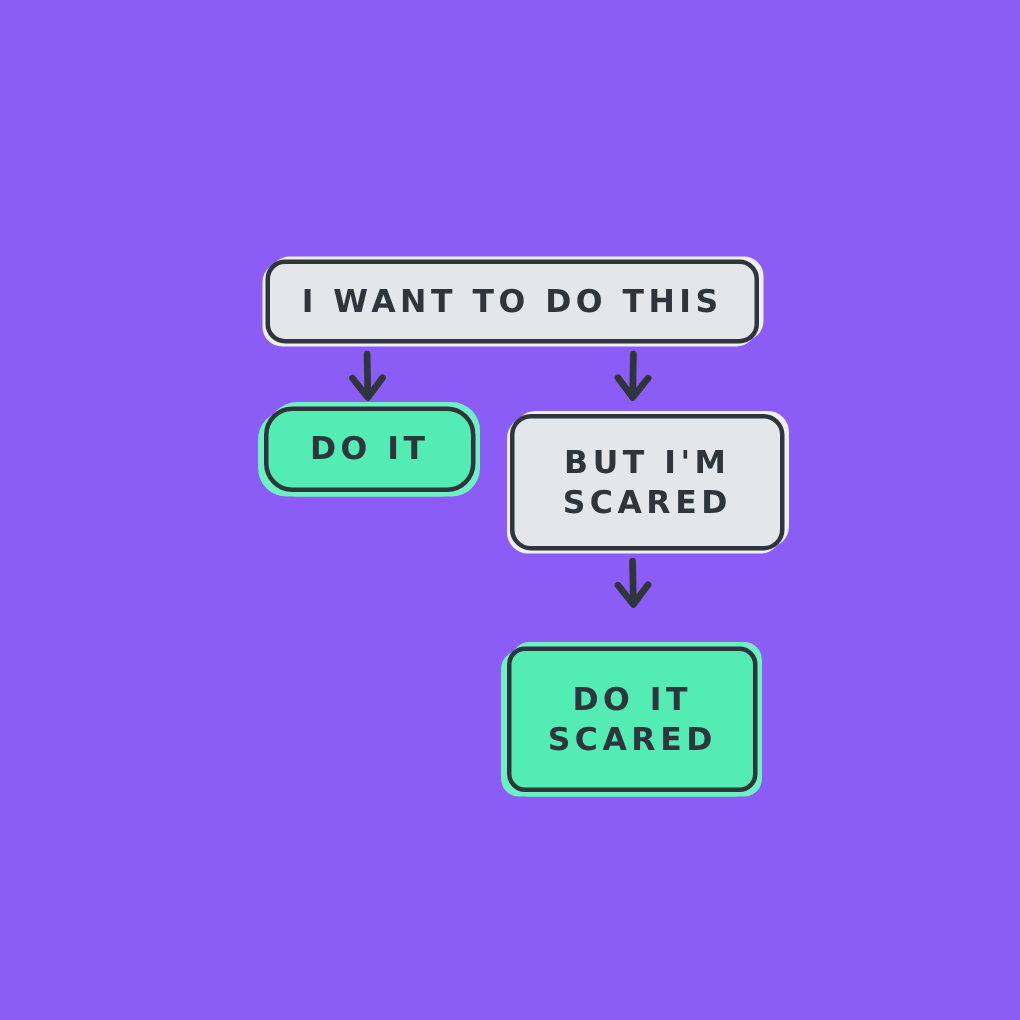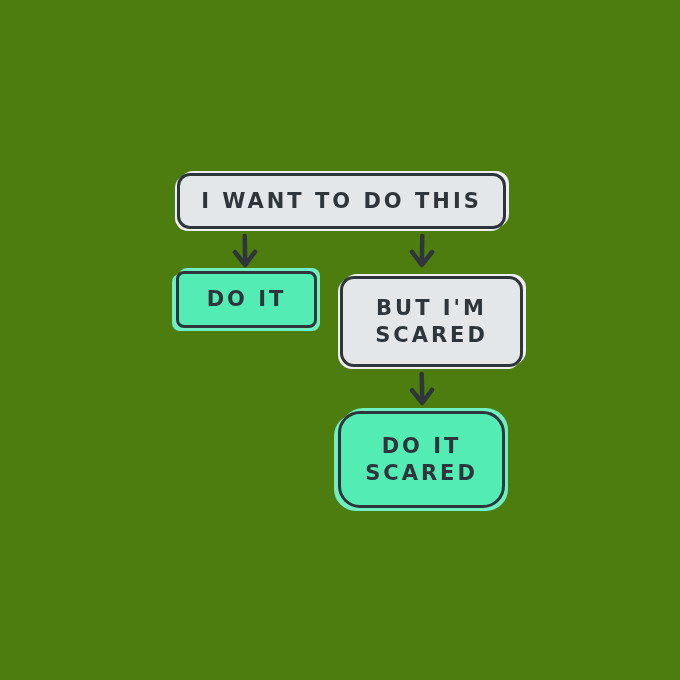--- a/index.html
+++ b/index.html
@@ -12,21 +12,21 @@
   *{margin:0;padding:0;box-sizing:border-box;}
   html,body{width:680px;height:680px;}
   body{
     background:#ffffff;
     font-family:"DejaVu Sans","Liberation Sans",sans-serif;
     overflow:hidden;
   }
   .canvas{
     position:relative;
     width:680px;height:680px;
-    background:#4d7c0f;
+    background:#8b5cf6;
   }
   .node{
     position:absolute;
     display:flex;
     align-items:center;
     justify-content:center;
     text-align:center;
     border:3.5px solid var(--ink);
     color:var(--ink);
     font-weight:bold;
@@ -43,31 +43,31 @@
     background:var(--green);
     box-shadow:-4px 3px 0 0 var(--green-halo), 3px -3px 0 0 var(--green-halo), 3px 3px 0 0 var(--green-halo);
   }
   .node-want{
     left:177px;top:173px;width:329px;height:56px;
     border-radius:13px;
     font-size:21px;
   }
   .node-do-it{
     left:176px;top:271px;width:141px;height:57px;
-    border-radius:8px;
+    border-radius:19px;
     font-size:21px;
   }
   .node-but-scared{
     left:340px;top:276px;width:183px;height:91px;
     border-radius:14px;
     font-size:21px;
   }
   .node-do-it-scared{
-    left:338px;top:411px;width:167px;height:97px;
-    border-radius:22px;
+    left:338px;top:431px;width:167px;height:97px;
+    border-radius:12px;
     font-size:21px;
   }
   .arrow{
     position:absolute;
     width:30px;height:38px;
   }
   .arrow svg{display:block;width:100%;height:100%;}
   .arrow-1{left:230px;top:233px;transform:rotate(-1deg);}
   .arrow-2{left:407px;top:233px;transform:rotate(1deg);}
   .arrow-3{left:407px;top:371px;transform:rotate(-1deg);}

